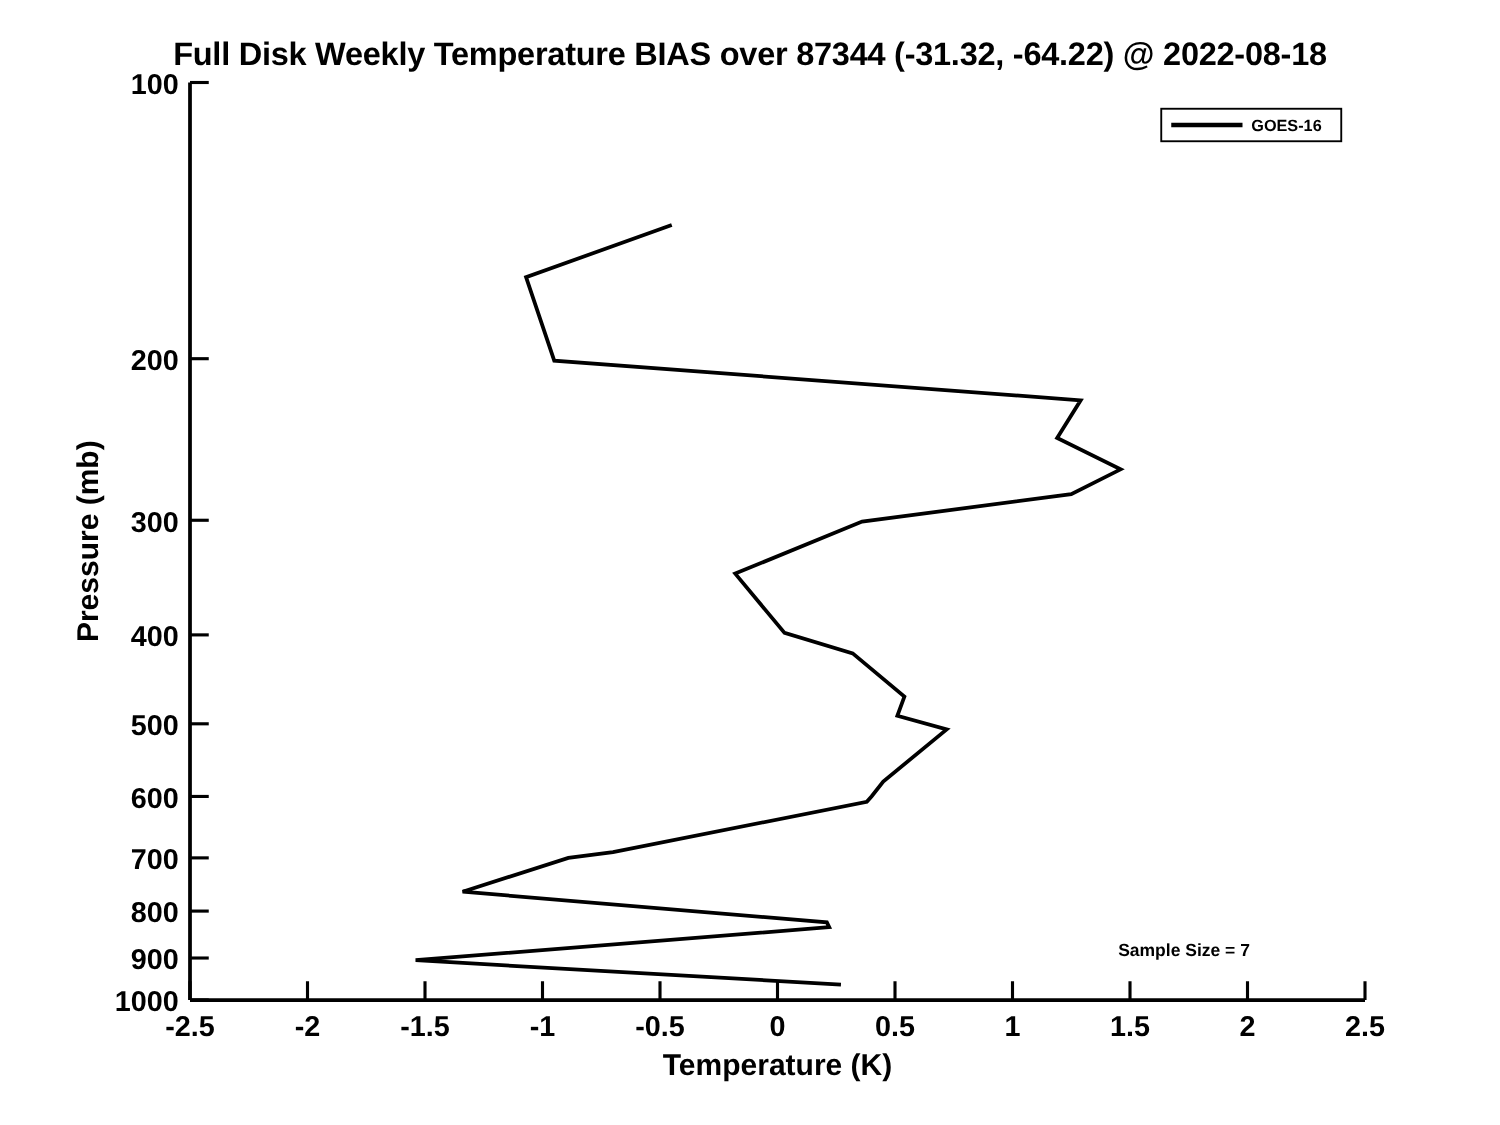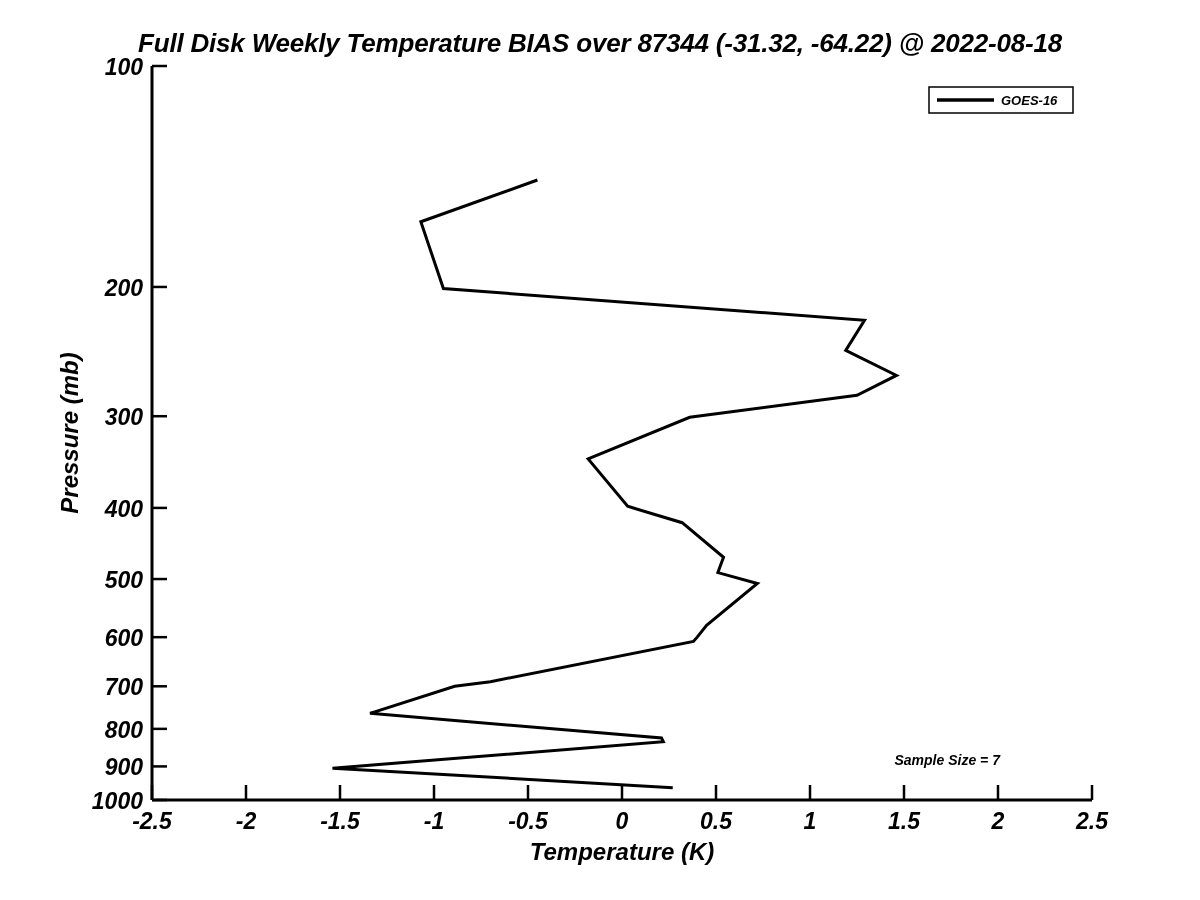--- a/index.html
+++ b/index.html
@@ -4,21 +4,21 @@
 <title>Full Disk Weekly Temperature BIAS</title>
 <style>
   html,body{margin:0;padding:0;}
   body{
     width:1200px;height:900px;
     background:#ffffff;
     font-family:"Liberation Sans", sans-serif;
     overflow:hidden;
     position:relative;
   }
-  #figure{position:absolute;left:0;top:0;width:992px;height:900px;font-style:italic;}
+  #figure{position:absolute;left:0;top:0;width:992px;height:900px;}
   #chart-title{
     position:absolute;left:0;top:28px;width:1200px;
     text-align:center;
     font-size:26px;font-weight:bold;color:#000;
     letter-spacing:-0.2px;
     white-space:nowrap;
   }
   #plot-svg{position:absolute;left:0;top:0;}
   .axis-label{
     font-size:24px;font-weight:bold;fill:#000;

